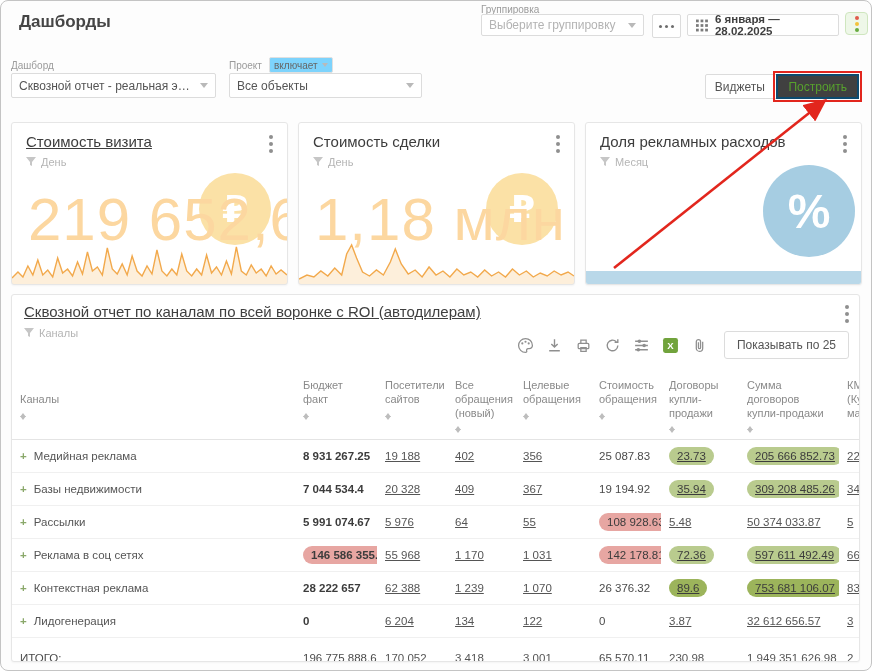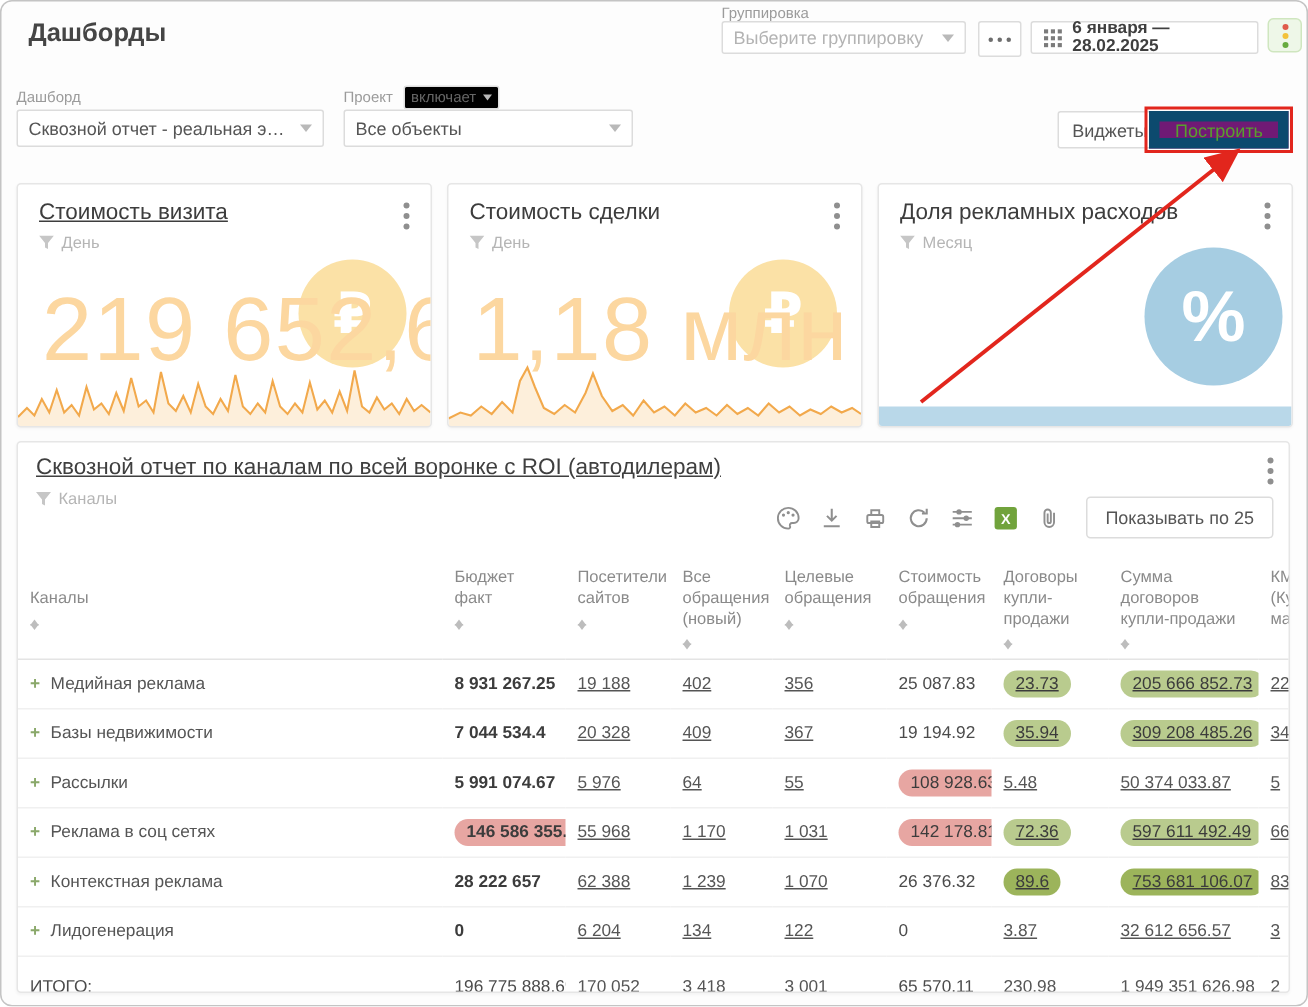--- a/index.html
+++ b/index.html
@@ -20,28 +20,28 @@
   .dots-btn i{width:3px;height:3px;border-radius:50%;background:#6e6e6e;}
   .date-btn{left:686px;top:13px;width:152px;height:22px;box-sizing:border-box;border:1px solid #dcdcdc;border-radius:2px;
             background:#fff;display:flex;align-items:center;gap:7px;padding:0 8px;font-size:11.5px;font-weight:700;color:#3f3f3f;cursor:pointer;}
   .traffic{left:844px;top:11px;width:23px;height:23px;border-radius:4px;background:#eef7e8;border:1px solid #cfe6bf;
            display:flex;flex-direction:column;align-items:center;justify-content:center;gap:2px;cursor:pointer;box-sizing:border-box;}
   .traffic i{width:4px;height:4px;border-radius:50%;}
   .t-red{background:#e05b4b;} .t-yel{background:#f3c23a;} .t-grn{background:#67ab3f;}
   
   .dash-select{left:10px;top:72px;width:205px;height:25px;}
   .obj-select{left:228px;top:72px;width:193px;height:25px;}
-  .op-select{left:268px;top:56px;height:16px;box-sizing:border-box;border:1px solid #e0e0e0;border-radius:2px;background:#000000;
+  .op-select{left:268px;top:56px;height:16px;box-sizing:border-box;border:1px solid #e0e0e0;border-radius:2px;background:#7dd3fc;
              display:flex;align-items:center;gap:4px;padding:0 4px;font-size:10px;color:#666;cursor:pointer;}
   .op-select .chev{border-left-width:3px;border-right-width:3px;border-top-width:4px;margin-left:0;}
   .widgets-btn{position:absolute;top:73px;right:76px;height:25px;box-sizing:border-box;padding:0 9px;border:1px solid #dcdcdc;
                background:#fff;font-size:12px;color:#555;display:flex;align-items:center;gap:6px;border-radius:2px;cursor:pointer;}
   .build-anno{position:absolute;top:70px;right:9px;border:2px solid #e2261d;padding:1px;}
-  .build-btn{height:25px;box-sizing:border-box;padding:0 10px;font-size:12px;color:#57a12d;background:#701a75;
-             border:7px solid #0c4a6e;display:flex;align-items:center;cursor:pointer;}
+  .build-btn{height:25px;box-sizing:border-box;padding:0 10px;font-size:12px;color:#57a12d;background:#404040;
+             border:2px solid #0c4a6e;display:flex;align-items:center;cursor:pointer;}
   
   .cards{position:absolute;top:121px;left:10px;right:9px;display:flex;gap:10px;}
   .card{flex:1;height:161px;background:#fff;border:1px solid #e6e6e6;border-radius:3px;position:relative;
         box-shadow:0 1px 2px rgba(0,0,0,0.04);overflow:hidden;}
   .card-title{position:absolute;left:14px;top:10px;font-size:15px;color:#3d3d3d;}
   .u{text-decoration:underline;}
   .vdots{position:absolute;right:12px;top:10px;display:flex;flex-direction:column;gap:3px;cursor:pointer;padding:2px;}
   .vdots i{width:4px;height:4px;border-radius:50%;background:#8f8f8f;}
   .card-filter{position:absolute;left:14px;top:33px;font-size:11px;color:#b5b5b5;display:flex;align-items:center;gap:5px;}
   .card-value{position:absolute;left:16px;top:62px;font-size:60px;letter-spacing:1px;color:#fcd7a0;white-space:nowrap;z-index:2;}

